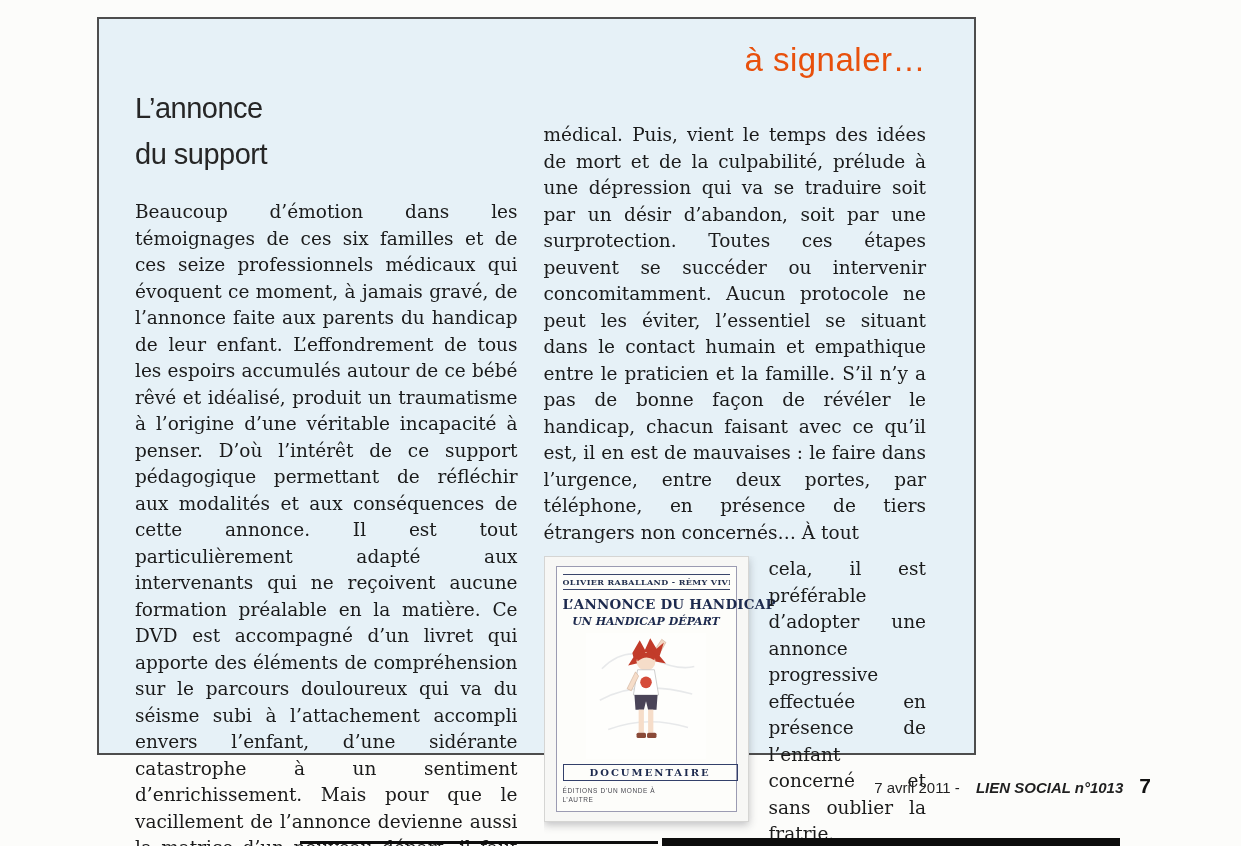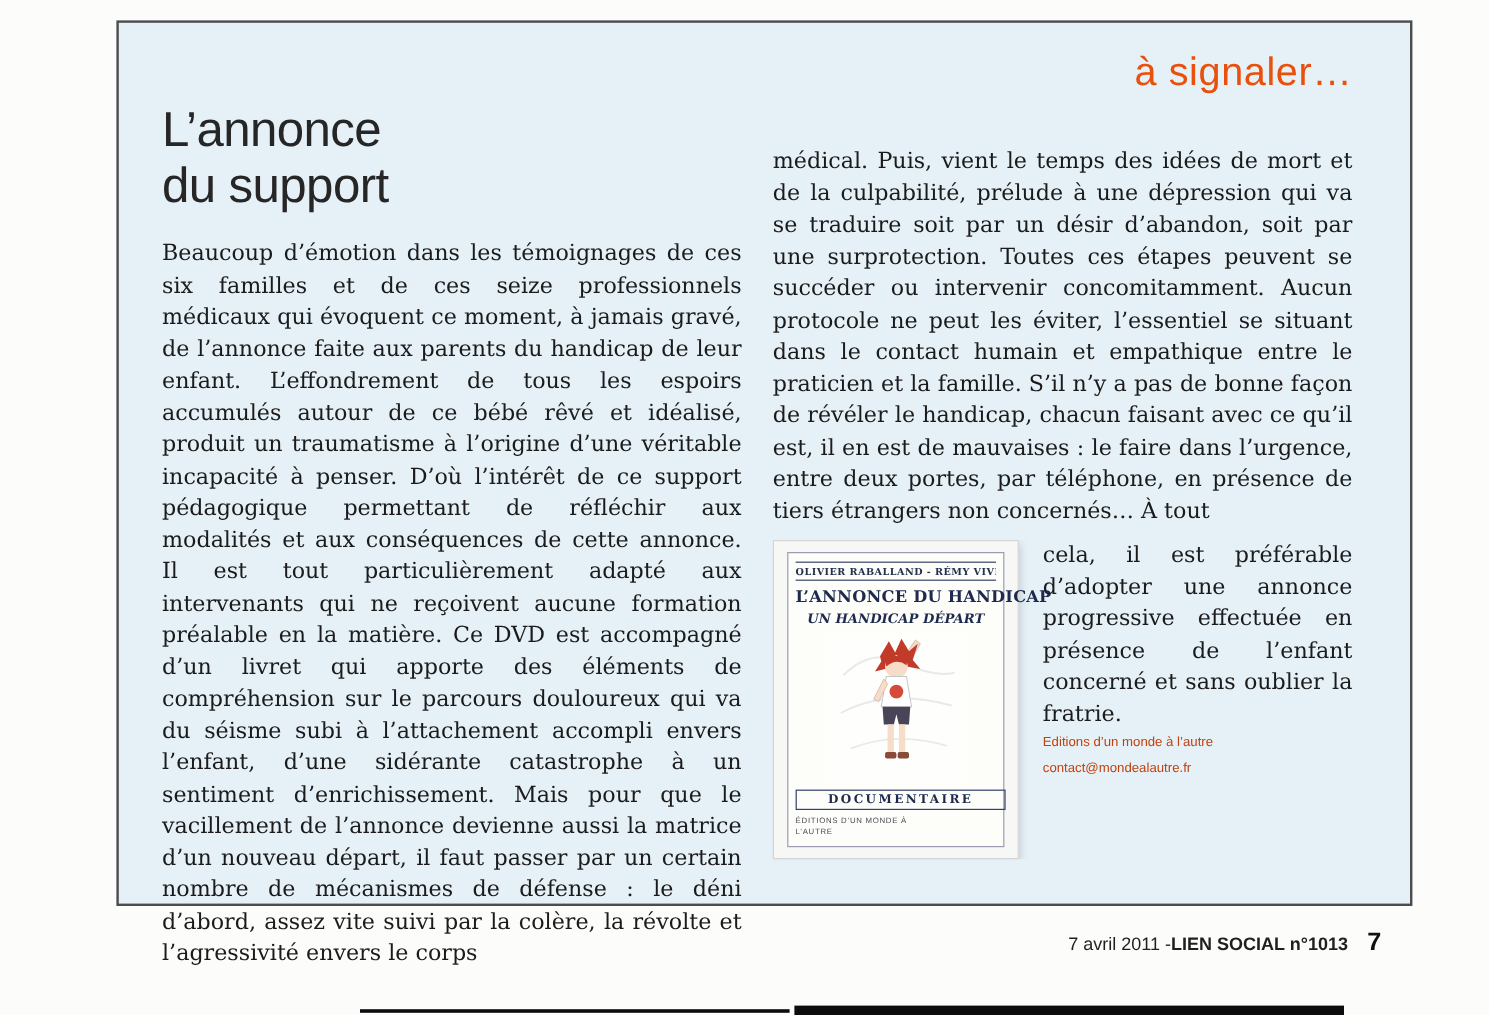--- a/index.html
+++ b/index.html
@@ -11,21 +11,21 @@
     height: 846px;
     position: relative;
     background: #fcfcfa;
     overflow: hidden;
     font-family: "Liberation Sans", sans-serif;
   }
   .panel {
     position: absolute;
     left: 97px;
     top: 17px;
-    width: 1080px;
+    width: 879px;
     height: 738px;
     box-sizing: border-box;
     border: 2px solid #4d4d4d;
     background: var(--panel_bg, #e6f1f7);
     padding: 66px 48px 24px 36px;
   }
   .section-label {
     position: absolute;
     top: 22px;
     right: 48px;
@@ -40,21 +40,21 @@
     align-items: flex-start;
   }
   .col {
     flex: 1 1 0;
     min-width: 0;
   }
   .title {
     margin: 0 0 22px 0;
     font-family: "Liberation Sans", sans-serif;
     font-weight: 400;
-    font-size: 41px;
+    font-size: 29px;
     line-height: 46px;
     letter-spacing: -0.5px;
     color: #262626;
   }
   .title-line { display: block; }
   .body {
     margin: 0;
     font-family: "DejaVu Serif", serif;
     font-size: 18.5px;
     line-height: 26.5px;
@@ -163,21 +163,21 @@
   .footer {
     position: absolute;
     top: 774px;
     right: 90px;
     display: flex;
     align-items: baseline;
     font-family: "Liberation Sans", sans-serif;
     font-size: 15px;
     color: #1f1f1f;
   }
-  .footer-journal { font-weight: bold; margin-left: 0; }
+  .footer-journal { font-weight: bold; margin-left: 16px; font-style: italic; }
   .footer-page {
     font-weight: bold;
     font-size: 21px;
     margin-left: 16px;
     color: #111;
   }
   .scan-bar { position: absolute; background: #0d0d0d; }
   .scan-bar-1 { left: 300px; top: 841px; width: 358px; height: 3px; }
   .scan-bar-2 { left: 662px; top: 838px; width: 458px; height: 8px; }
 </style>

